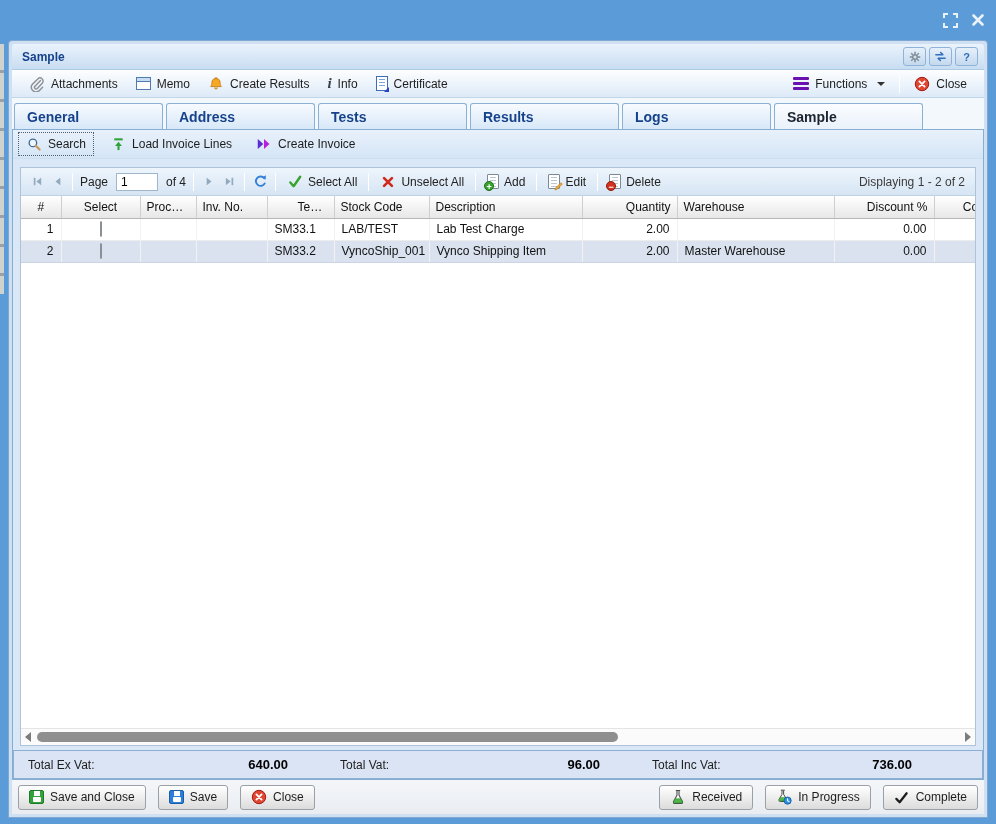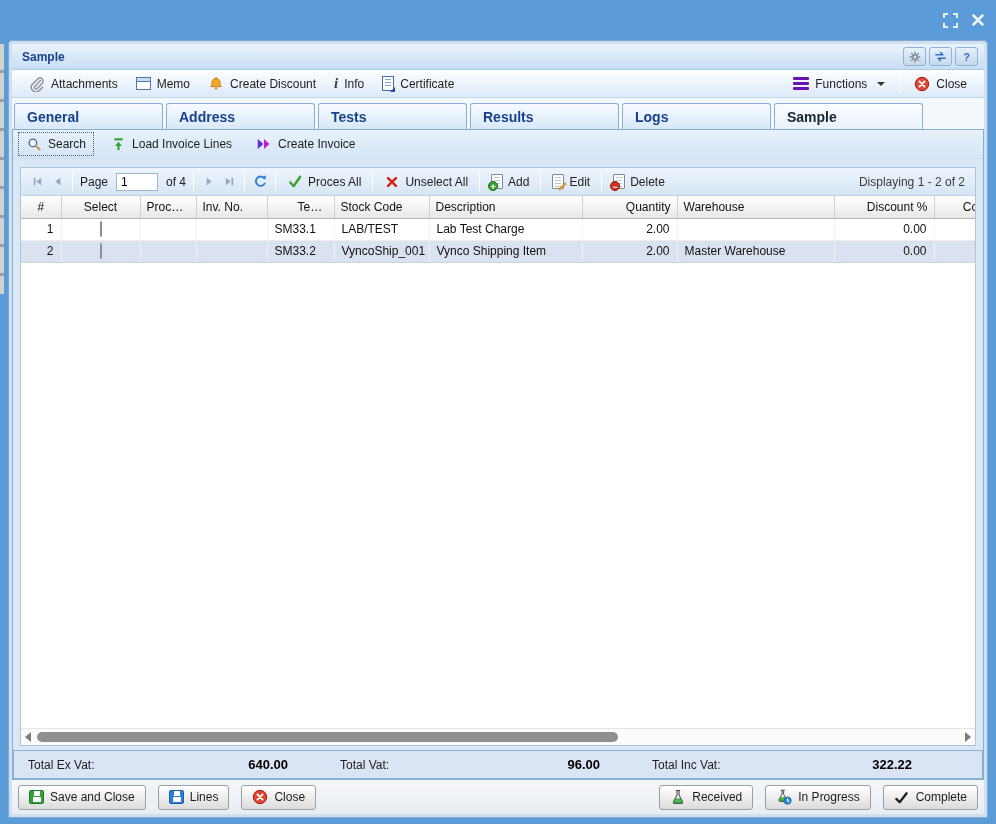--- a/index.html
+++ b/index.html
@@ -198,21 +198,21 @@
         <span>Memo</span>
       </span>
       <span class="tool-item">
         <span class="ic">
           <svg width="16" height="16" viewBox="0 0 16 16">
             <path d="M8 1.6 a1 1 0 0 1 1 1 v.6 h-2 v-.6 a1 1 0 0 1 1 -1z" fill="#f9a825" stroke="#b97a10" stroke-width=".7"></path>
             <path d="M8 2.6 a4.1 4.1 0 0 1 4.1 4.1 c0 2.9 1.3 3.9 1.3 3.9 H2.6 c0 0 1.3 -1 1.3 -3.9 A4.1 4.1 0 0 1 8 2.6 Z" fill="#f9a825" stroke="#b97a10" stroke-width=".8"></path>
             <path d="M6.6 11.6 a1.4 1.4 0 0 0 2.8 0" fill="#f9a825" stroke="#b97a10" stroke-width=".8"></path>
           </svg>
         </span>
-        <span>Create Discount</span>
+        <span>Create Results</span>
       </span>
       <span class="tool-item">
         <span class="info-ic">i</span>
         <span>Info</span>
       </span>
       <span class="tool-item">
         <span class="cert-ic"></span>
         <span>Certificate</span>
       </span>
       <span class="spacer"></span>
@@ -327,21 +327,21 @@
               <path d="M13.8 1.2 L13.4 6 L9.4 4 z" fill="#2f7fd6"></path>
             </svg>
           </span>
           <span class="tb-sep"></span>
           <span class="gt-btn">
             <span class="ic">
               <svg width="15" height="15" viewBox="0 0 16 16">
                   <path d="M2.5 9 l3.5 4 7 -10" fill="none" stroke="#3aa32f" stroke-width="2.6" stroke-linecap="round" stroke-linejoin="round"></path>
                 </svg>
             </span>
-            <span>Proces All</span>
+            <span>Select All</span>
           </span>
           <span class="tb-sep"></span>
           <span class="gt-btn">
             <span class="ic">
               <svg width="14" height="14" viewBox="0 0 16 16">
                   <path d="M3.5 3.5 l9 9 M12.5 3.5 l-9 9" stroke="#cf2a1b" stroke-width="3" stroke-linecap="round"></path>
                 </svg>
             </span>
             <span>Unselect All</span>
           </span>
@@ -446,33 +446,33 @@
         <span class="tot-group">
           <span class="tot-label">Total Ex Vat:</span>
           <span class="tot-value">640.00</span>
         </span>
         <span class="tot-group">
           <span class="tot-label">Total Vat:</span>
           <span class="tot-value">96.00</span>
         </span>
         <span class="tot-group">
           <span class="tot-label">Total Inc Vat:</span>
-          <span class="tot-value">322.22</span>
+          <span class="tot-value">736.00</span>
         </span>
       </div>
     </div>
 
     <div class="footer">
       <span class="btn">
         <span class="floppy green"></span>
         <span>Save and Close</span>
       </span>
       <span class="btn">
         <span class="floppy blue"></span>
-        <span>Lines</span>
+        <span>Save</span>
       </span>
       <span class="btn">
         <span class="ic">
           <svg width="16" height="16" viewBox="0 0 16 16">
             <circle cx="8" cy="8" r="6.7" fill="#e04631" stroke="#9e1c0f" stroke-width="1"></circle>
             <path d="M5.4 5.4 l5.2 5.2 M10.6 5.4 l-5.2 5.2" stroke="#fff" stroke-width="1.8" stroke-linecap="round"></path>
           </svg>
         </span>
         <span>Close</span>
       </span>

